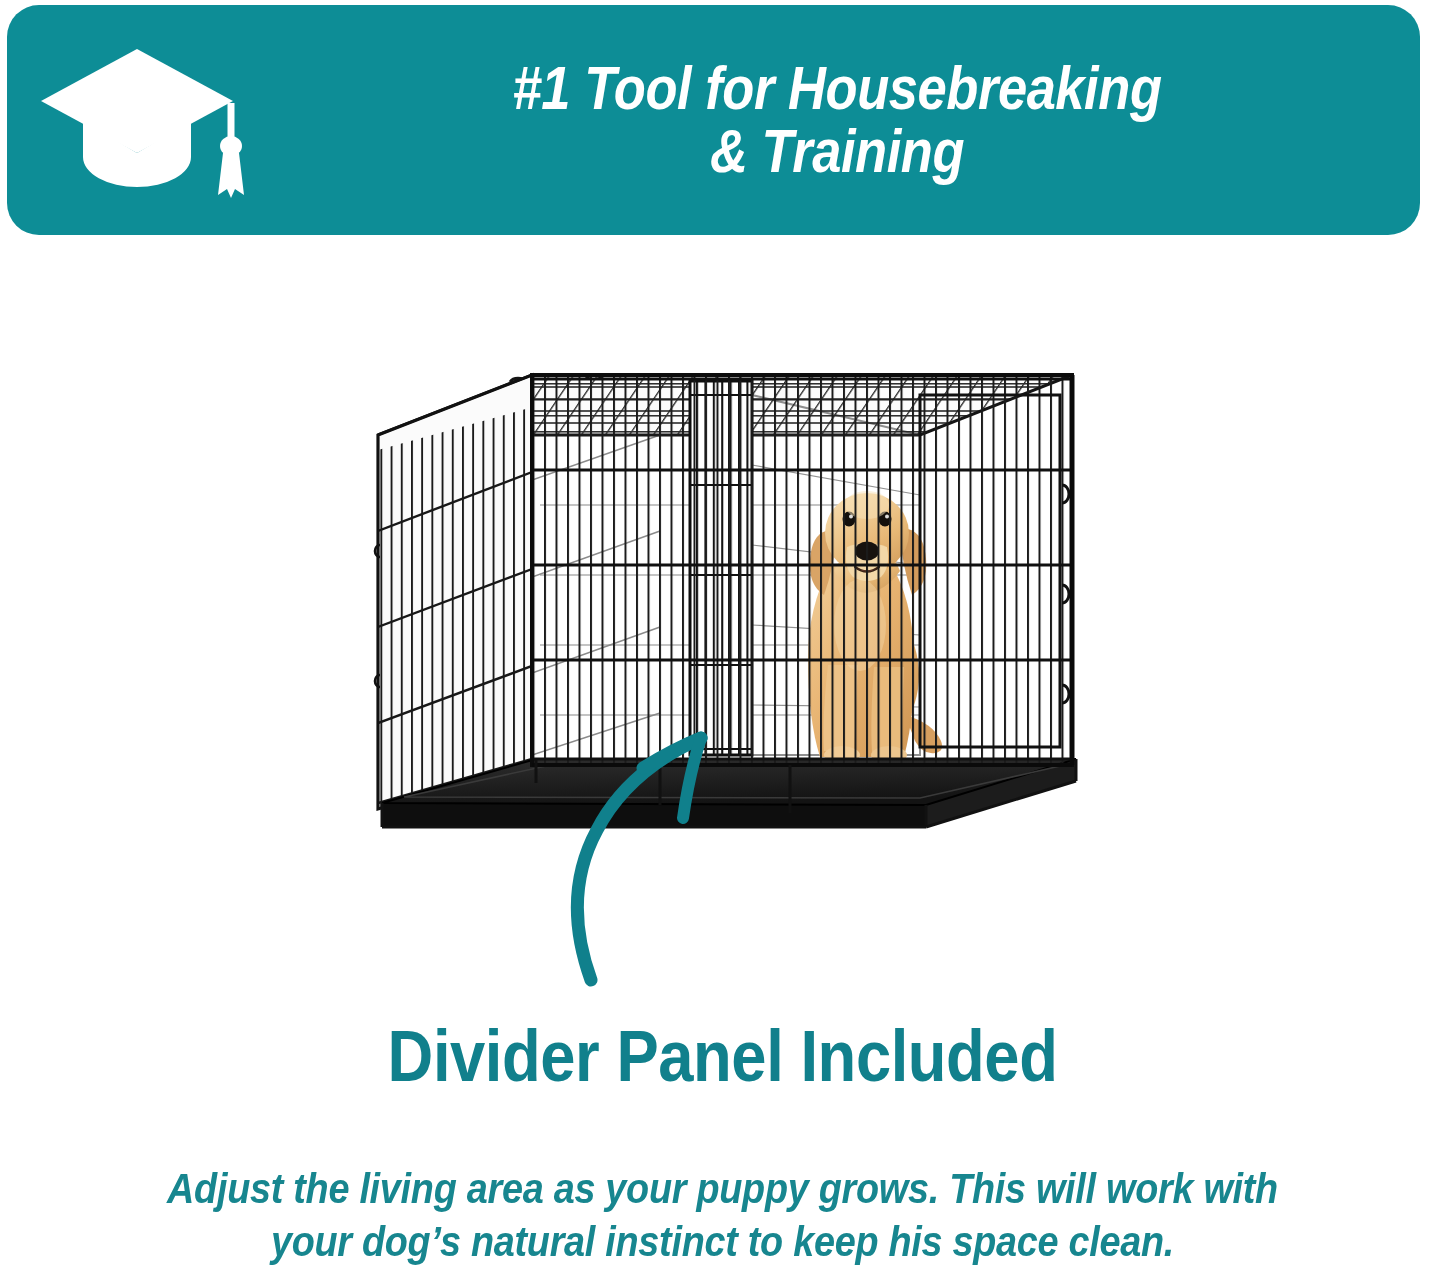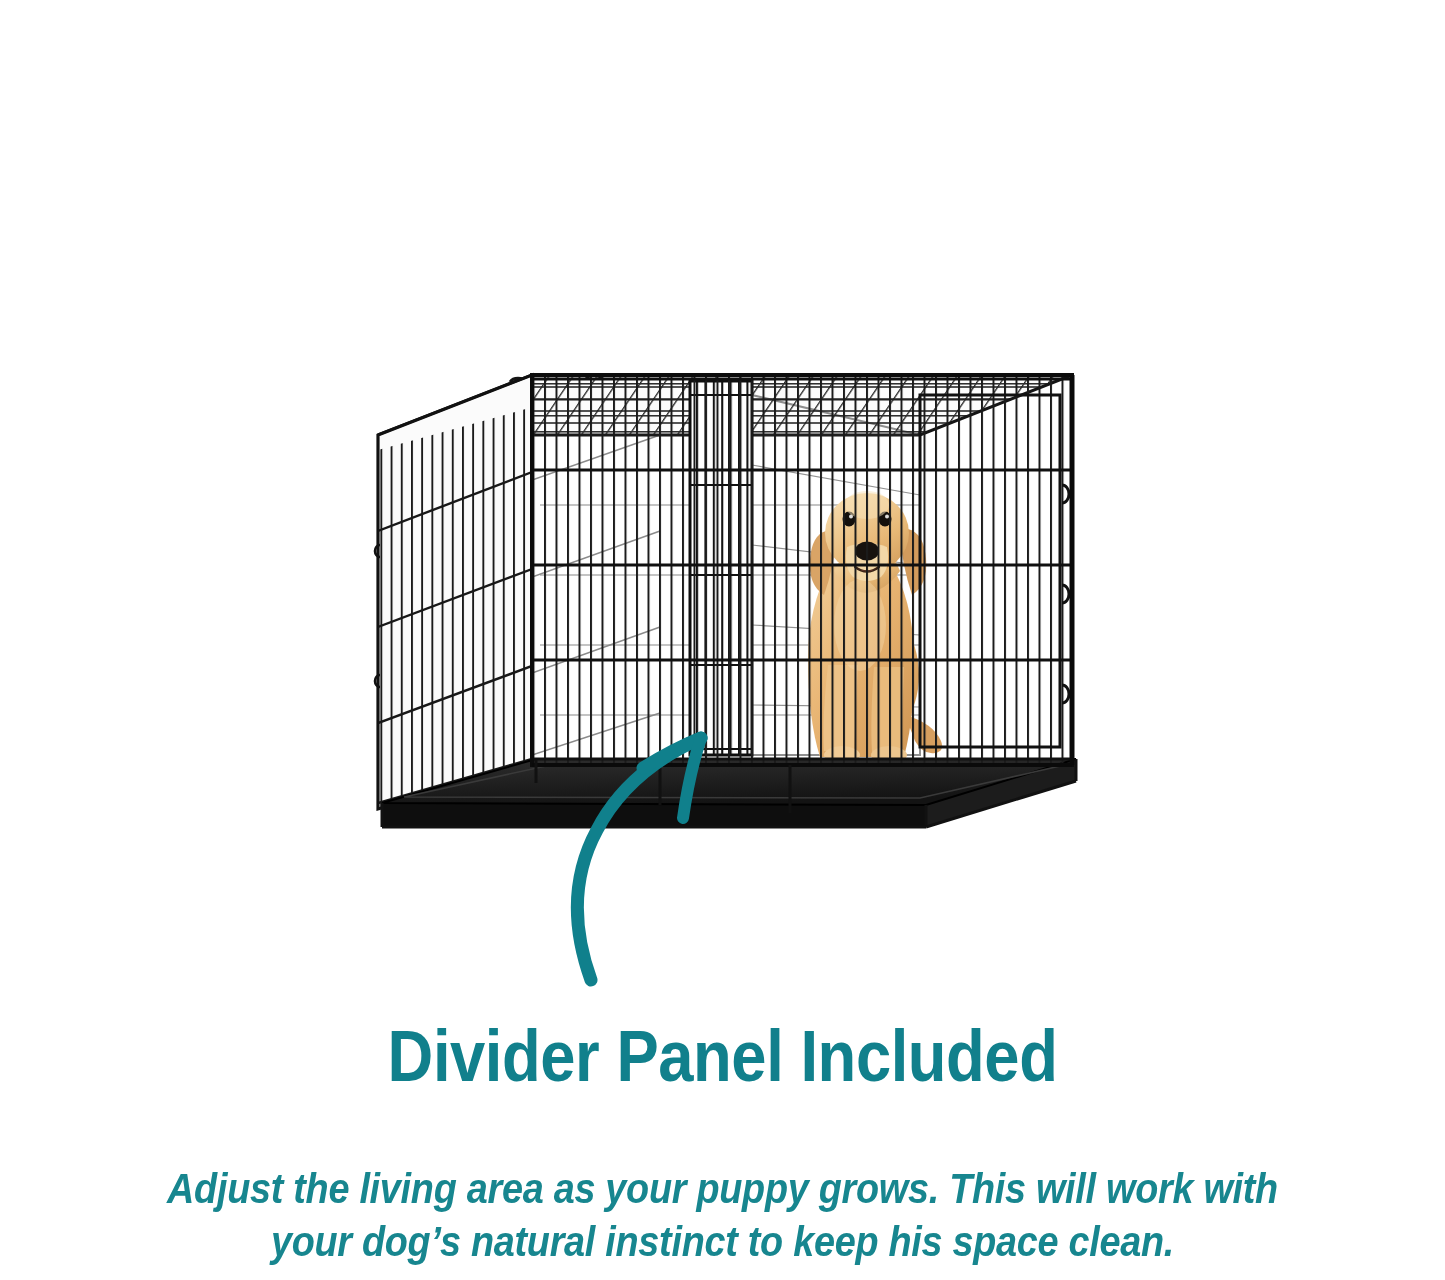--- a/index.html
+++ b/index.html
@@ -97,20 +97,42 @@
     letter-spacing:-0.3px;
     transform:scaleX(0.90);
   }
   #subtext .sub-line { display:block; white-space:nowrap; }
 </style>
 </head>
 <body>
 
 <div id="page">
 
+  <div id="banner">
+
+    <div id="cap-icon-wrap">
+      <svg viewBox="0 0 240 160" width="240" height="160" aria-hidden="true">
+
+        <polygon points="100,6 196,58 100,110 4,58" fill="#ffffff"></polygon>
+
+        <path d="M46,78 L46,114 a54,30 0 0 0 108,0 L154,78 L100,110 Z" fill="#ffffff"></path>
+
+        <path d="M194,60 L194,96" stroke="#ffffff" stroke-width="7" fill="none"></path>
+
+        <ellipse cx="194" cy="103" rx="11" ry="10" fill="#ffffff"></ellipse>
+
+        <path d="M186,110 L181,152 L190,146 L194,155 L198,146 L207,152 L202,110 Z" fill="#ffffff"></path>
+      </svg>
+    </div>
+
+    <div id="banner-text">
+      <span id="banner-line-1">#1 Tool for Housebreaking</span>
+      <span id="banner-line-2">&amp; Training</span>
+    </div>
+  </div>
 
   <div id="product-area">
 
     <div id="crate-figure">
       <svg id="crate-svg" viewBox="0 0 740 560" aria-hidden="true">
         <defs>
 
           <pattern id="vbars-front" x="0" y="0" width="11.5" height="10" patternUnits="userSpaceOnUse">
             <rect x="0" y="0" width="2.0" height="10" fill="#1b1b1b"></rect>
           </pattern>

